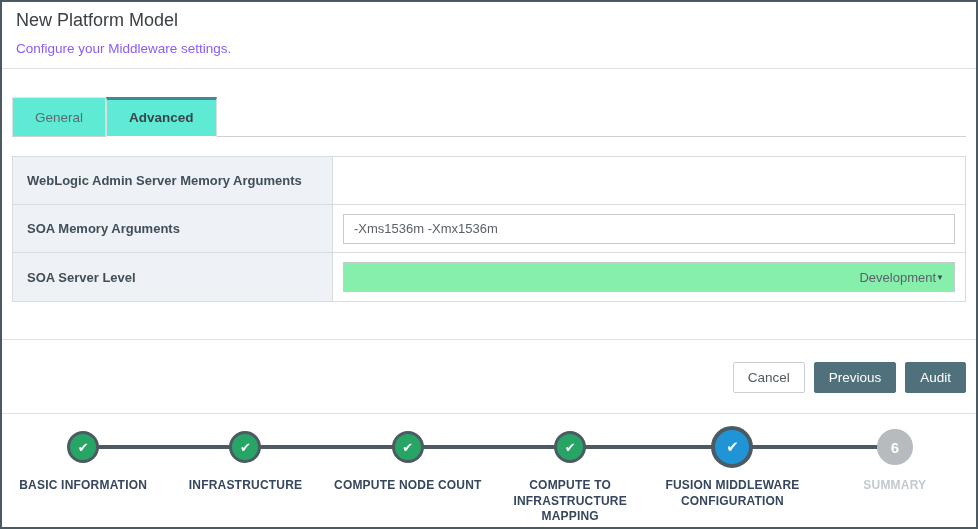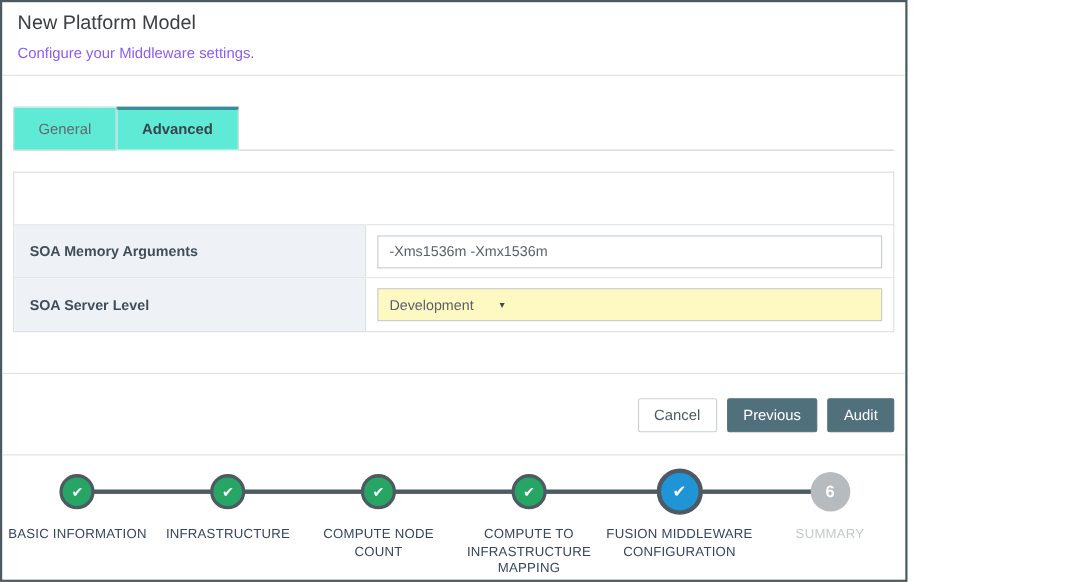--- a/index.html
+++ b/index.html
@@ -2,21 +2,21 @@
 <html><head>
 <meta charset="utf-8">
 <style>
   * { box-sizing: border-box; margin: 0; padding: 0; }
   body {
     font-family: "Liberation Sans", sans-serif;
     background: #ffffff;
     -webkit-font-smoothing: antialiased;
   }
   .dialog {
-    width: 825px;
+    width: 978px;
     height: 529px;
     border: 2px solid #4b5a60;
     background: #ffffff;
     overflow: hidden;
     position: relative;
   }
   
   .header {
     padding: 8px 14px 12px 14px;
     border-bottom: 1px solid #dde2e5;
@@ -101,26 +101,25 @@
     background: #ffffff;
     outline: none;
   }
   .select-box {
     width: 100%;
     height: 30px;
     border: 1px solid #c5cbcf;
     padding: 0 10px;
     font-size: 13px;
     color: #5a6268;
-    background: #fef9c3;
-    display: flex;
-    align-items: center;
-    justify-content: flex-start;
+    background: #86efac;
+    display: flex;
+    align-items: center;
+    justify-content: flex-end;
     cursor: pointer;
-    gap: 22px;
   }
   .select-box .caret {
     font-size: 8px;
     color: #444b50;
   }
   
   .footer-sep {
     margin-top: 37px;
     border-top: 1px solid #dde2e5;
   }
@@ -202,21 +201,21 @@
   }
   .step.upcoming .circle {
     width: 36px; height: 36px;
     background: #b6bbbf;
     font-size: 15px;
     font-weight: bold;
   }
   .step-label {
     margin-top: 10px;
     font-size: 12px;
-    font-weight: normal;
+    font-weight: bold;
     letter-spacing: 0.2px;
     color: #36465e;
     text-align: center;
     max-width: 160px;
     line-height: 1.3;
     text-transform: uppercase;
   }
   .step.upcoming .step-label { color: #c4c9cd; }
 </style>
 </head>
@@ -230,20 +229,21 @@
   </div>
 
   <div class="tabbar">
     <div class="tab inactive">General</div>
     <div class="tab active">Advanced</div>
   </div>
 
   <div class="form-table">
 
     <div class="form-row">
+      <div class="cell-label">WebLogic Admin Server Memory Arguments</div>
     </div>
 
     <div class="form-row">
       <div class="cell-label">SOA Memory Arguments</div>
       <div class="cell-value">
         <input type="text" class="text-input" value="-Xms1536m -Xmx1536m" style="">
       </div>
     </div>
 
     <div class="form-row">

